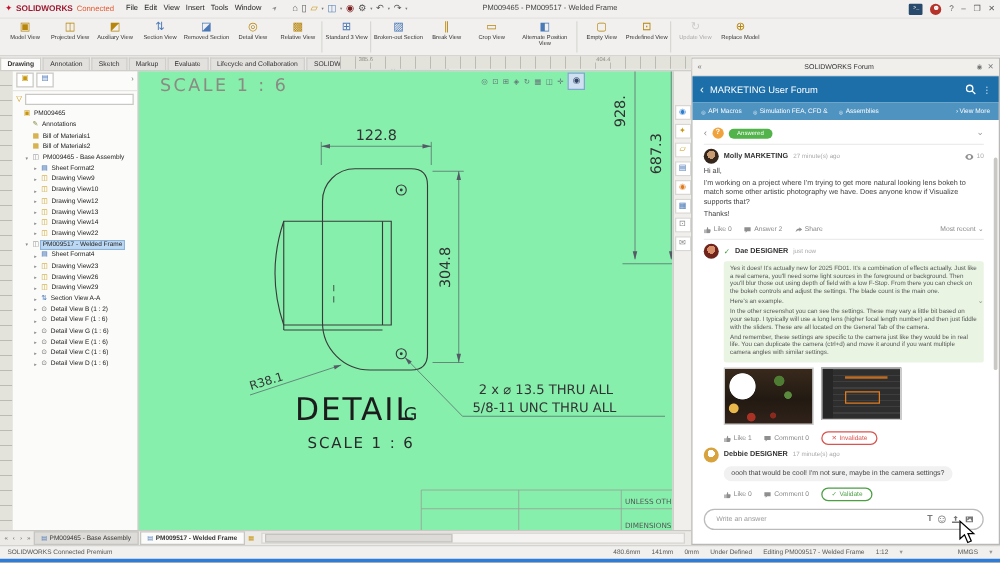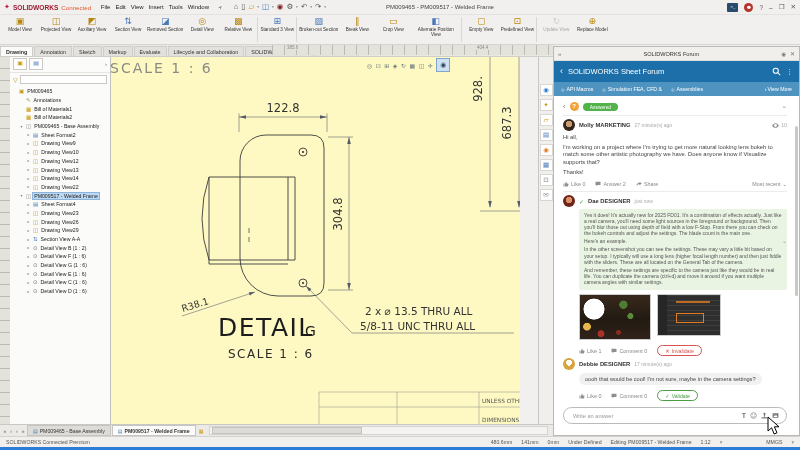--- a/index.html
+++ b/index.html
@@ -51,21 +51,21 @@
   .fparrow{margin-left:auto;font-size:6px;color:#777;}
   .filterrow{display:flex;align-items:center;gap:2px;padding:2px 3px 3px;}
   .funnel{color:#c8960c;font-size:6px;}
   .filterbox{flex:1;height:7px;border:1px solid #c9c8c4;background:#fff;font-size:5px;padding:0 2px;outline:none;}
   .trow{display:flex;align-items:center;gap:2px;height:8.7px;white-space:nowrap;overflow:hidden;}
   .tarrow{width:5px;font-size:4px;color:#888;text-align:center;flex:0 0 auto;}
   .tglyph{font-size:5.5px;line-height:6px;flex:0 0 auto;}
   .tlabel{font-size:5.2px;color:#222;padding:0 1px;}
   .tlabel.tsel{background:#bcd8f2;outline:1px solid #8ab4dc;}
   
-  .sheet{position:absolute;left:92px;top:56px;width:428px;height:368px;background:#fef9c3;overflow:hidden;}
+  .sheet{position:absolute;left:110px;top:56px;width:428px;height:368px;background:#86efac;overflow:hidden;}
   .headsup{position:absolute;left:273px;top:1px;display:flex;align-items:center;gap:3.5px;padding:1px 2px;z-index:6;}
   .huic{font-size:6px;color:#677;}
   .huact{width:12px;height:12px;background:#cfe0f0;border:1px solid #7da7cc;font-size:7px;line-height:12px;
          text-align:center;color:#346;}
   .drawsvg{position:absolute;left:0;top:0;}
   
   .taskstrip{position:absolute;left:538px;top:56px;width:15px;height:368px;background:#f0efec;
              border-left:1px solid #c6c5c1;display:flex;flex-direction:column;align-items:center;
              padding-top:28px;gap:3px;z-index:5;box-sizing:border-box;}
   .tpic{width:11px;height:10px;font-size:6.5px;line-height:10px;text-align:center;background:#fff;border:1px solid #d8d7d3;}
@@ -562,21 +562,21 @@
 
   <div class="forum">
     <div class="ftitlebar">
       <span class="fcollapse">«</span>
       <span class="ftitle">SOLIDWORKS Forum</span>
       <span class="fpin">◉</span>
       <span class="fclose">✕</span>
     </div>
     <div class="fheader">
       <span class="fback">‹</span>
-      <span class="fhtitle">SOLIDWORKS Sheet Forum</span>
+      <span class="fhtitle">MARKETING User Forum</span>
       <svg class="fsearch">
           <use href="#i-search"></use>
         </svg>
       <span class="kebab">⋮</span>
     </div>
     <div class="ftabs">
         <span class="ftab">
           <span class="ftic">◎</span>
           <span>API Macros</span>
         </span>

